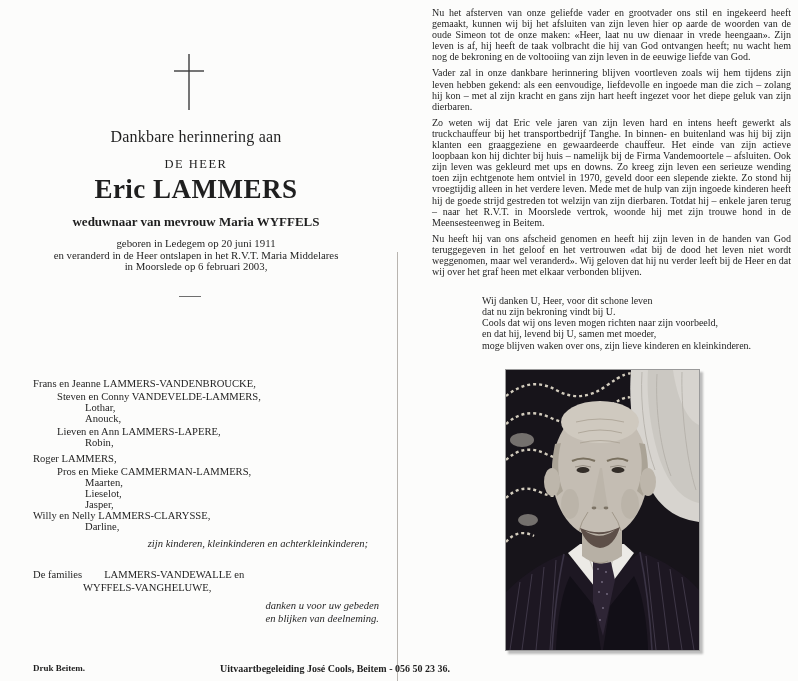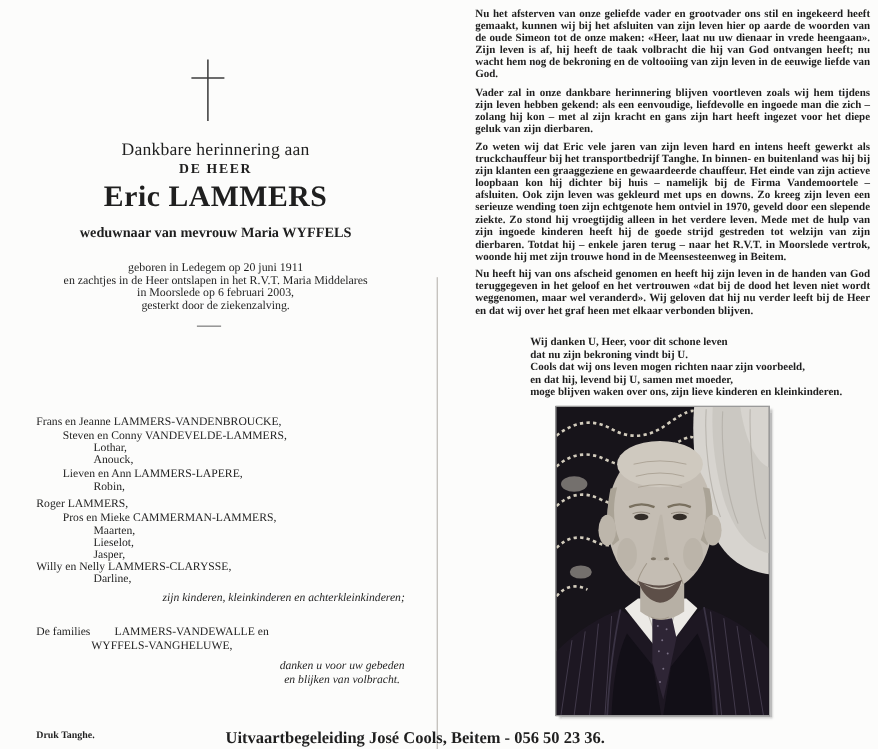--- a/index.html
+++ b/index.html
@@ -9,44 +9,44 @@
     font-family:"Liberation Serif", serif;
     color:#1f1f1f;
     position:relative;
     overflow:hidden;
   }
   .card{position:absolute;inset:0;}
   .abs{position:absolute;}
   
   .front-block{left:18px;top:128px;width:356px;text-align:center;}
   .intro{font-size:16px;letter-spacing:.2px;}
-  .honorific{font-size:12.5px;font-weight:700;letter-spacing:1.5px;}
+  .honorific{font-size:12.5px;font-weight:400;letter-spacing:1.5px;margin-top:11px;}
   .deceased-name{font-size:27px;font-weight:600;letter-spacing:.5px;margin-top:2px;}
   .spouse{font-size:13px;font-weight:700;margin-top:9px;}
-  .life{font-size:10.8px;line-height:11.5px;margin-top:19px;}
+  .life{font-size:10.8px;line-height:11.5px;margin-top:8px;}
   .dash-divider{left:179px;top:296px;width:22px;height:0;border-top:1.2px solid #6e6e6e;}
   
   .family-list{left:33px;top:378px;width:360px;font-size:10.6px;line-height:11px;}
   .family-list div{white-space:nowrap;}
   .ind1{padding-left:24px;}
   .ind2{padding-left:52px;}
   .mt2{margin-top:2px;}
   .mt5{margin-top:5px;}
   .relation-note{left:20px;top:538px;width:348px;text-align:right;font-style:italic;font-size:10.6px;}
   .families{left:33px;top:569px;font-size:10.6px;line-height:12.5px;}
   .families .name-indent{padding-left:50px;}
   .families .prefix{margin-right:22px;}
-  .thanks{left:243px;top:600px;width:136px;text-align:center;font-style:italic;font-size:10.6px;line-height:12.5px;}
+  .thanks{left:243px;top:600px;width:136px;text-align:right;font-style:italic;font-size:10.6px;line-height:12.5px;}
   
   .printer{left:33px;top:663px;font-size:9px;font-weight:700;}
-  .undertaker{left:205px;top:663px;font-size:15px;font-weight:700;}
+  .undertaker{left:220px;top:663px;font-size:10px;font-weight:700;}
   
   .fold-line{left:397px;top:252px;width:1px;height:429px;background:#a29c96;opacity:.75;}
   
-  .inside-text{left:432px;top:7px;width:359px;font-size:10px;line-height:11.1px;font-weight:bold;}
+  .inside-text{left:432px;top:7px;width:359px;font-size:10px;line-height:11.1px;}
   .inside-text p{margin:0 0 5px 0;text-align:justify;}
   .prayer{margin-top:18px;padding-left:50px;line-height:11.1px;}
   
   .photo{left:505px;top:369px;width:193px;height:280px;
          border:1px solid #9a9a9a;
          box-shadow:3px 3px 2px rgba(110,110,110,.45);
          background:#17141a;}
   .photo svg{display:block;width:100%;height:100%;}
   .cross-wrap{left:161px;top:52px;width:57px;height:62px;}
 </style>
@@ -64,23 +64,22 @@
     </svg>
   </div>
 
   <div class="abs front-block">
     <div class="intro">Dankbare herinnering aan</div>
     <div class="honorific">DE HEER</div>
     <div class="deceased-name">Eric LAMMERS</div>
     <div class="spouse">weduwnaar van mevrouw Maria WYFFELS</div>
     <div class="life">
       <div>geboren in Ledegem op 20 juni 1911</div>
-      <div>en zachtjes in de Heer ontslapen in het R.V.T. Maria Middelares</div>
+      <div>en veranderd in de Heer ontslapen in het R.V.T. Maria Middelares</div>
       <div>in Moorslede op 6 februari 2003,</div>
-      <div>gesterkt door de ziekenzalving.</div>
     </div>
   </div>
   <div class="abs dash-divider"></div>
 
   <div class="abs family-list">
     <div>Frans en Jeanne LAMMERS-VANDENBROUCKE,</div>
     <div class="ind1 mt2">Steven en Conny VANDEVELDE-LAMMERS,</div>
     <div class="ind2">Lothar,</div>
     <div class="ind2">Anouck,</div>
     <div class="ind1 mt2">Lieven en Ann LAMMERS-LAPERE,</div>
@@ -96,24 +95,24 @@
 
   <div class="abs relation-note">zijn kinderen, kleinkinderen en achterkleinkinderen;</div>
 
   <div class="abs families">
     <div><span class="prefix">De families</span><span>LAMMERS-VANDEWALLE en</span></div>
     <div class="name-indent">WYFFELS-VANGHELUWE,</div>
   </div>
 
   <div class="abs thanks">
     <div>danken u voor uw gebeden</div>
-    <div>en blijken van volbracht.</div>
-  </div>
-
-  <div class="abs printer">Druk Tanghe.</div>
+    <div>en blijken van deelneming.</div>
+  </div>
+
+  <div class="abs printer">Druk Beitem.</div>
   <div class="abs undertaker">Uitvaartbegeleiding José Cools, Beitem - 056 50 23 36.</div>
 
   <div class="abs inside-text">
     <p>Nu het afsterven van onze geliefde vader en grootvader ons stil en ingekeerd heeft gemaakt, kunnen wij bij het afsluiten van zijn leven hier op aarde de woorden van de oude Simeon tot de onze maken: «Heer, laat nu uw dienaar in vrede heengaan». Zijn leven is af, hij heeft de taak volbracht die hij van God ontvangen heeft; nu wacht hem nog de bekroning en de voltooiing van zijn leven in de eeuwige liefde van God.</p>
     <p>Vader zal in onze dankbare herinnering blijven voortleven zoals wij hem tijdens zijn leven hebben gekend: als een eenvoudige, liefdevolle en ingoede man die zich – zolang hij kon – met al zijn kracht en gans zijn hart heeft ingezet voor het diepe geluk van zijn dierbaren.</p>
     <p>Zo weten wij dat Eric vele jaren van zijn leven hard en intens heeft gewerkt als truckchauffeur bij het transportbedrijf Tanghe. In binnen- en buitenland was hij bij zijn klanten een graaggeziene en gewaardeerde chauffeur. Het einde van zijn actieve loopbaan kon hij dichter bij huis – namelijk bij de Firma Vandemoortele – afsluiten. Ook zijn leven was gekleurd met ups en downs. Zo kreeg zijn leven een serieuze wending toen zijn echtgenote hem ontviel in 1970, geveld door een slepende ziekte. Zo stond hij vroegtijdig alleen in het verdere leven. Mede met de hulp van zijn ingoede kinderen heeft hij de goede strijd gestreden tot welzijn van zijn dierbaren. Totdat hij – enkele jaren terug – naar het R.V.T. in Moorslede vertrok, woonde hij met zijn trouwe hond in de Meensesteenweg in Beitem.</p>
     <p>Nu heeft hij van ons afscheid genomen en heeft hij zijn leven in de handen van God teruggegeven in het geloof en het vertrouwen «dat bij de dood het leven niet wordt weggenomen, maar wel veranderd». Wij geloven dat hij nu verder leeft bij de Heer en dat wij over het graf heen met elkaar verbonden blijven.</p>
     <div class="prayer">
       <div>Wij danken U, Heer, voor dit schone leven</div>
       <div>dat nu zijn bekroning vindt bij U.</div>

